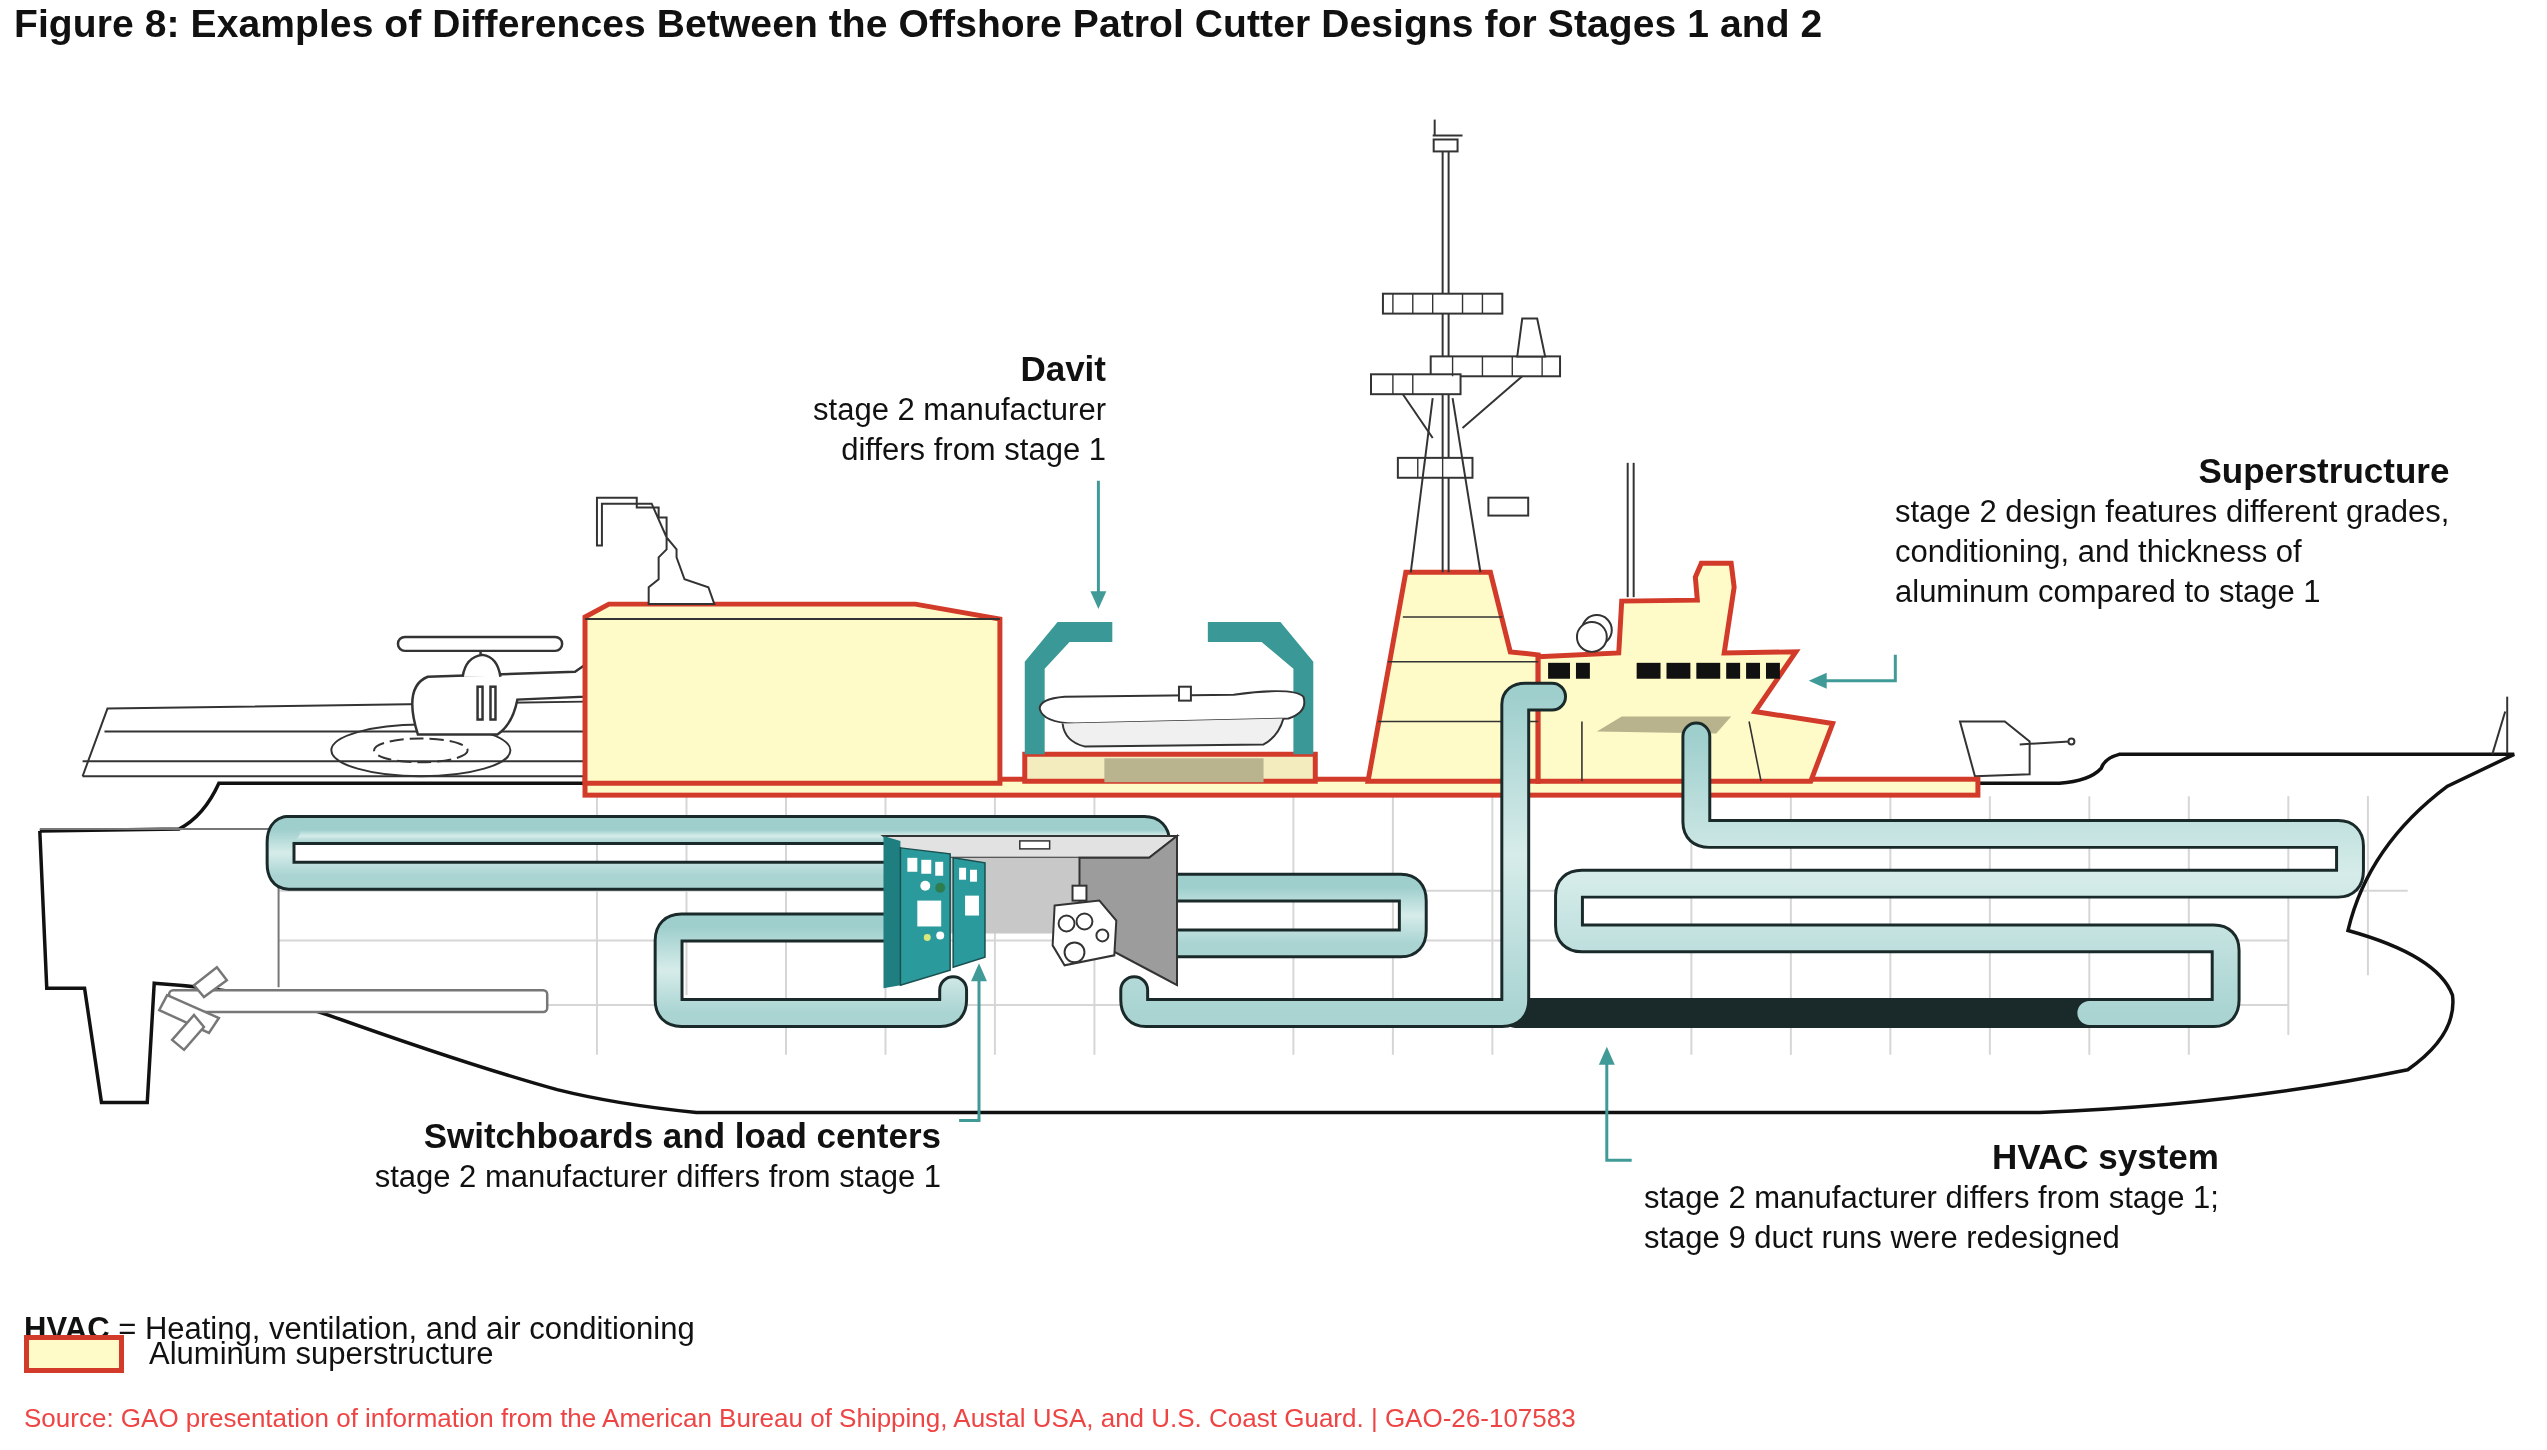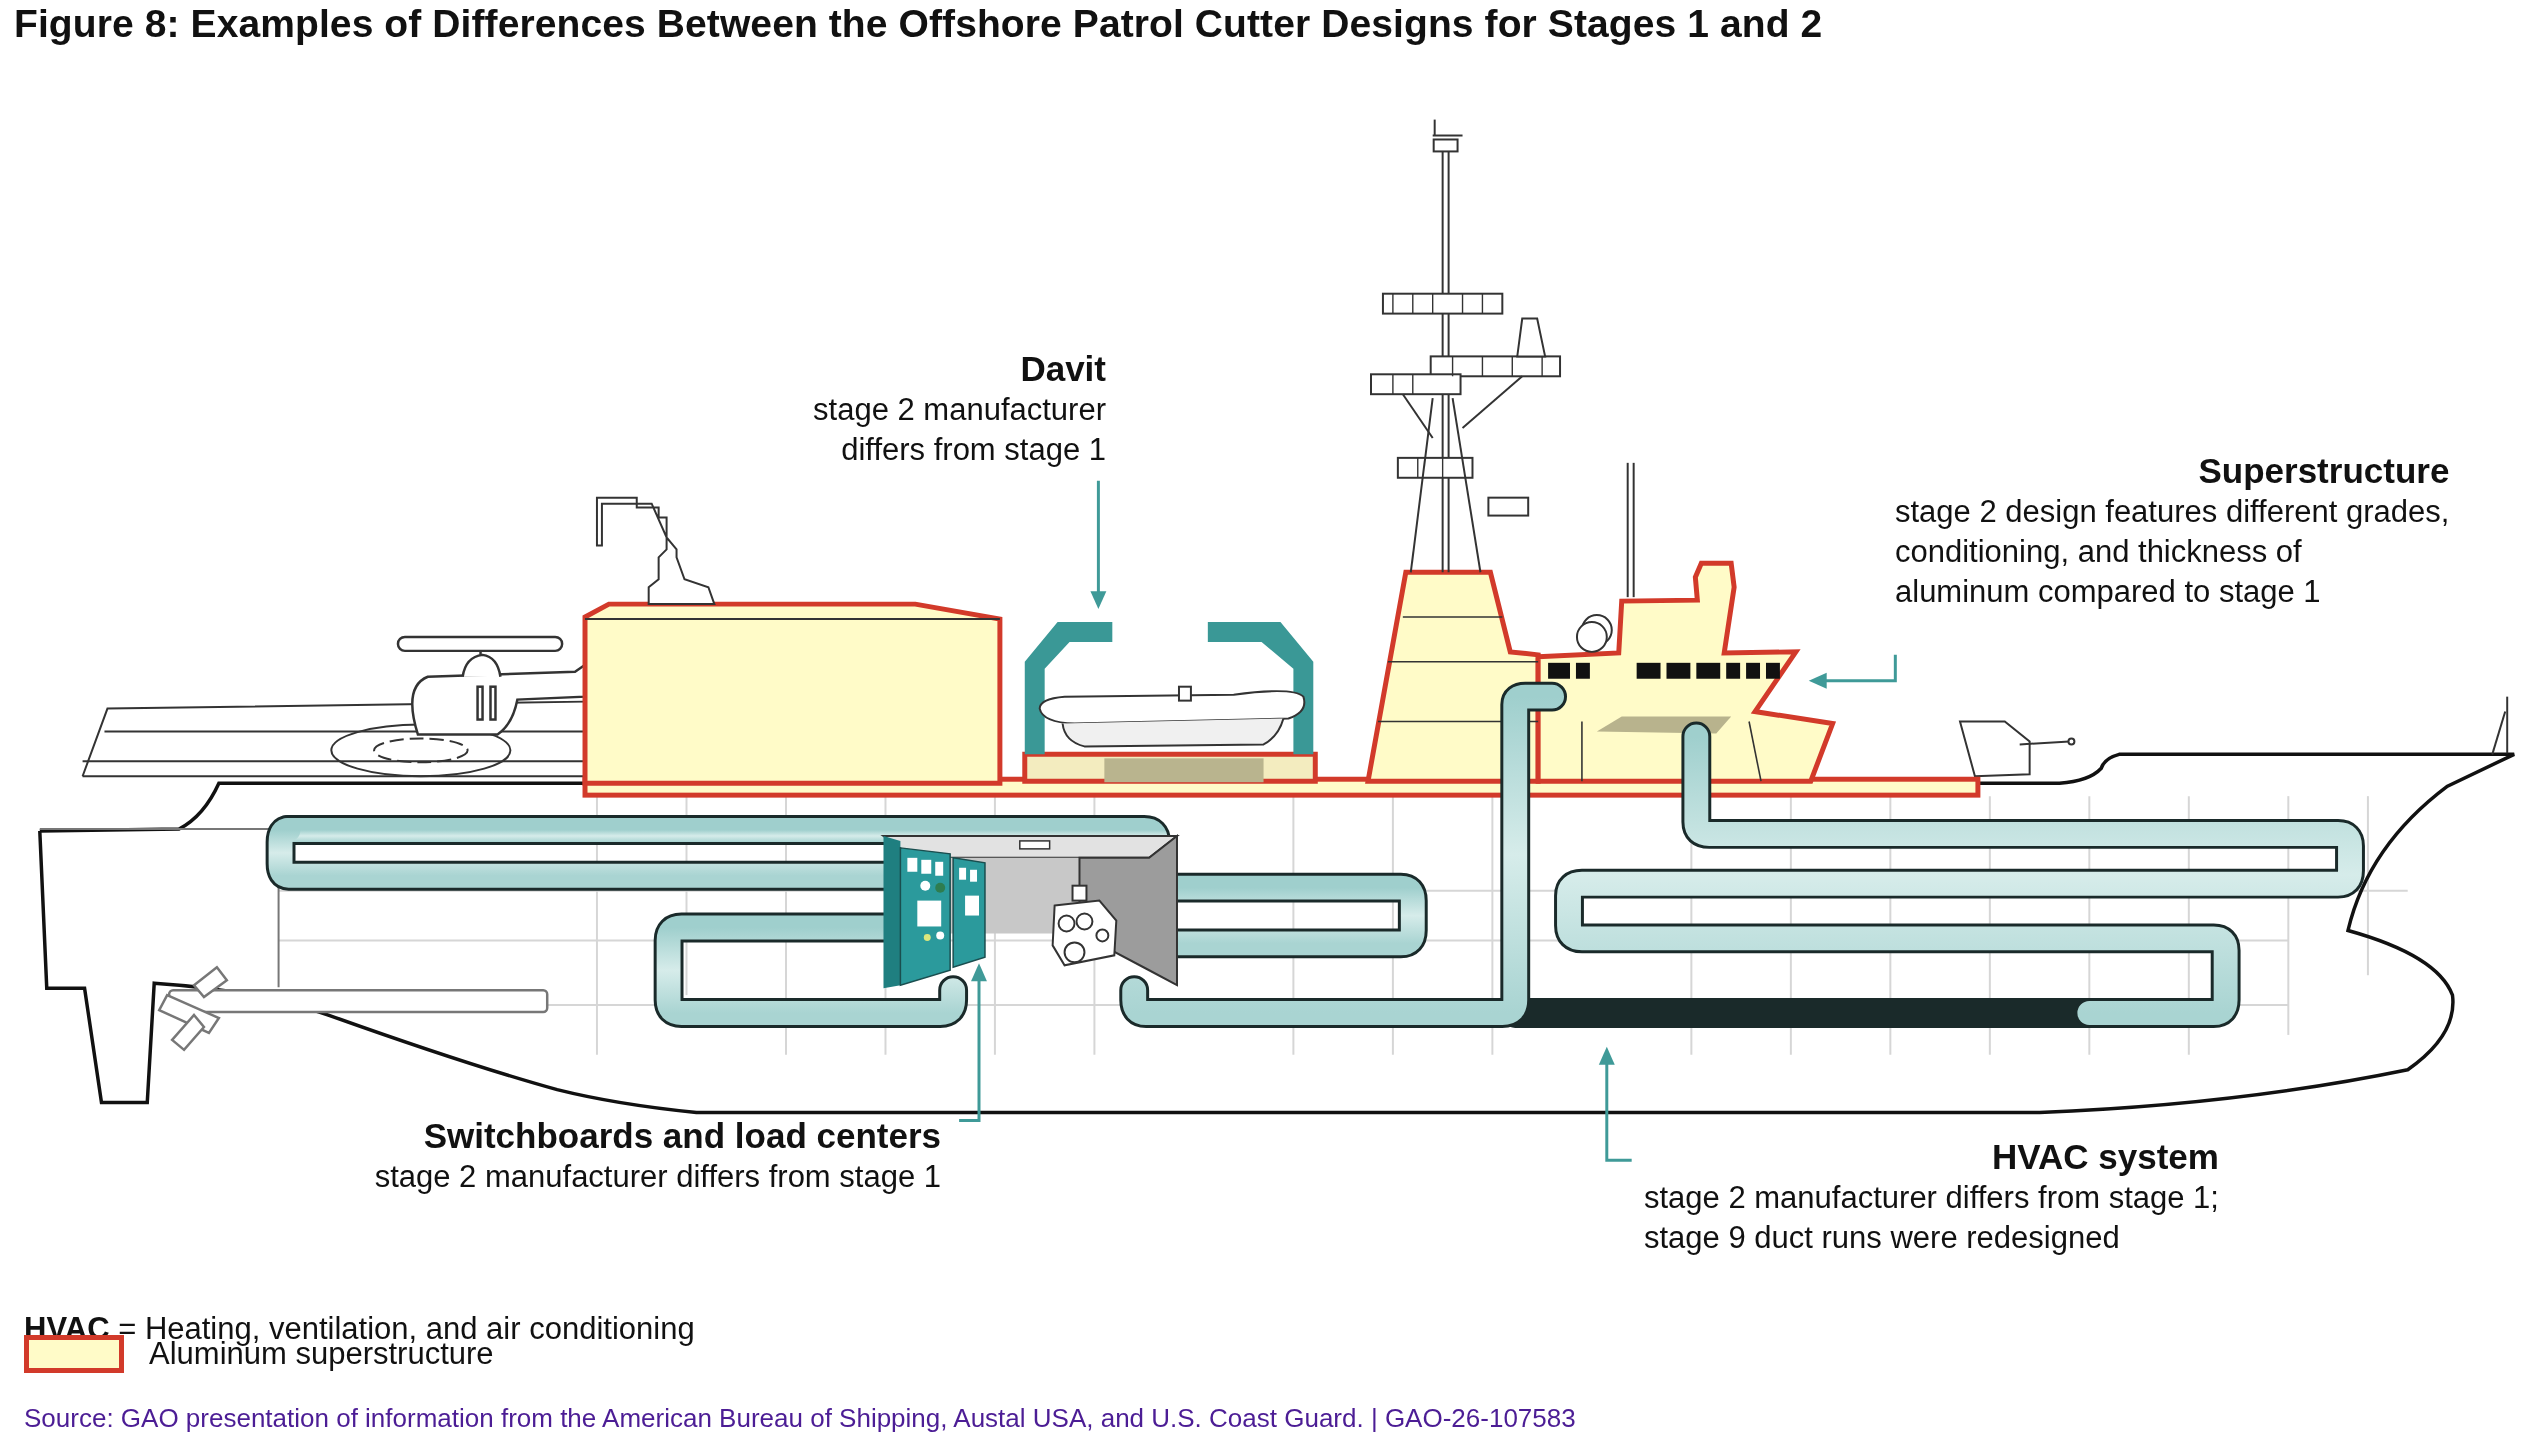--- a/index.html
+++ b/index.html
@@ -7,21 +7,21 @@
          font-family:"Liberation Sans", sans-serif; color:#111; }
   .title { position:absolute; left:14px; top:2px; font-size:39px; font-weight:bold;
            letter-spacing:0.1px; white-space:nowrap; }
   .callout { position:absolute; font-size:31px; line-height:40px; white-space:nowrap; }
   .callout .head { font-weight:bold; font-size:35px; line-height:42px;text-align:right; }
   .right { text-align:right; }
   #ship { position:absolute; left:0; top:0; }
   .legend-row { position:absolute; font-size:31px; white-space:nowrap; }
   .legend-swatch { position:absolute; left:24px; top:1335px; width:100px; height:38px;
                    background:#fffbc8; border:5px solid #d23a2a; box-sizing:border-box; }
-  .source { position:absolute; left:24px; top:1403px; font-size:26px; white-space:nowrap; color:#4c1d95; }
+  .source { position:absolute; left:24px; top:1403px; font-size:26px; white-space:nowrap; color:#ef4444; }
 </style>
 </head>
 <body>
 
 <div class="title">Figure 8: Examples of Differences Between the Offshore Patrol Cutter Designs for Stages 1 and 2</div>
 
 <svg id="ship" width="2547" height="1451" viewBox="0 0 2560 1458" xmlns="http://www.w3.org/2000/svg">
   <defs>
     <linearGradient id="ductGrad" x1="0" y1="0" x2="0" y2="1">
       <stop offset="0" stop-color="#9fcfcd"></stop>

